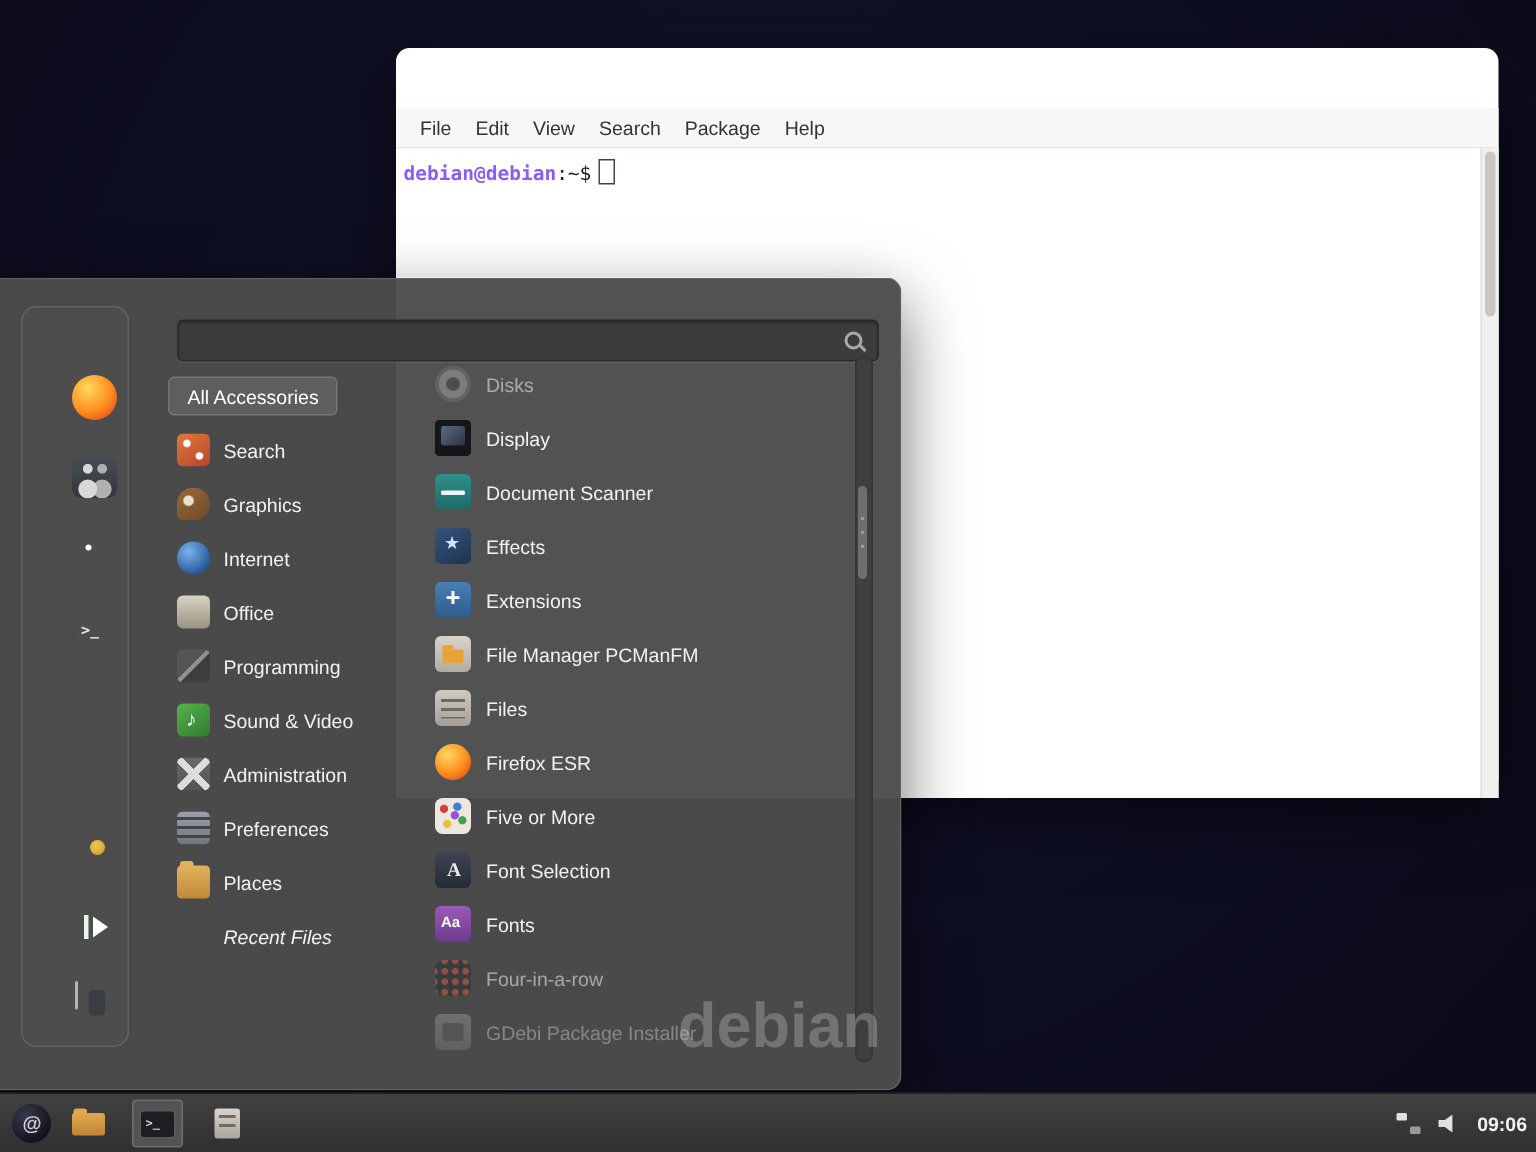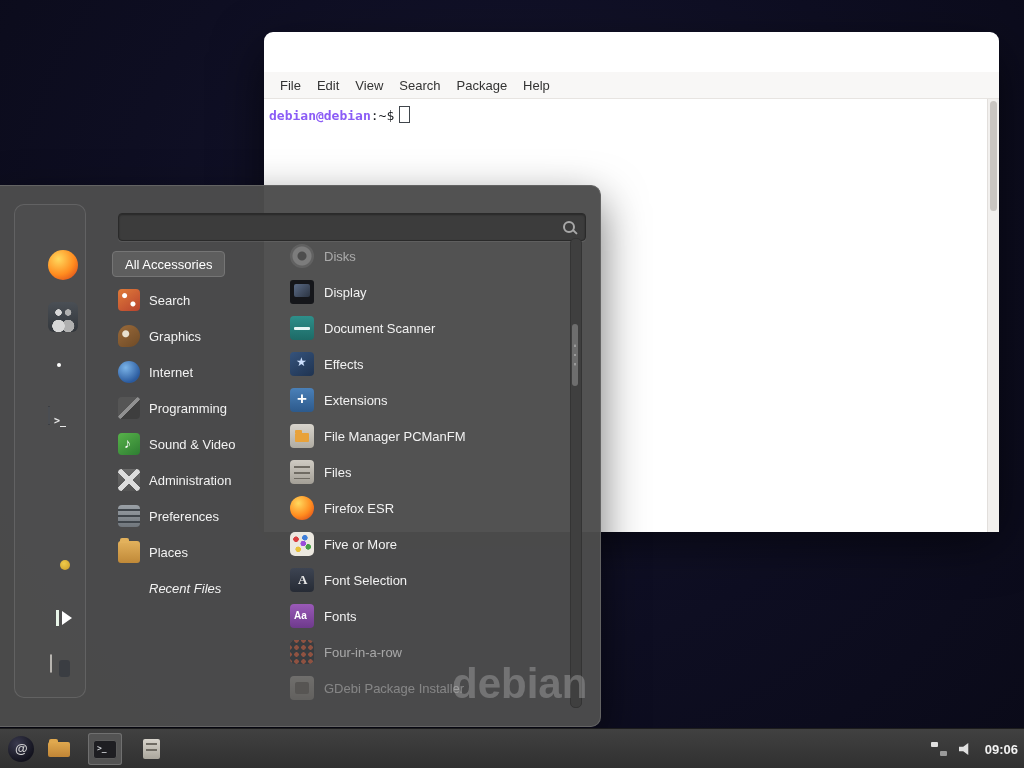--- a/index.html
+++ b/index.html
@@ -209,20 +209,24 @@
     </div>
     <div class="cat">
       <span class="ci ci-graphics"></span>
       <span>Graphics</span>
     </div>
     <div class="cat">
       <span class="ci ci-internet"></span>
       <span>Internet</span>
     </div>
     <div class="cat">
+      <span class="ci ci-office"></span>
+      <span>Office</span>
+    </div>
+    <div class="cat">
       <span class="ci ci-programming"></span>
       <span>Programming</span>
     </div>
     <div class="cat">
       <span class="ci ci-sound"></span>
       <span>Sound &amp; Video</span>
     </div>
     <div class="cat">
       <span class="ci ci-admin"></span>
       <span>Administration</span>

